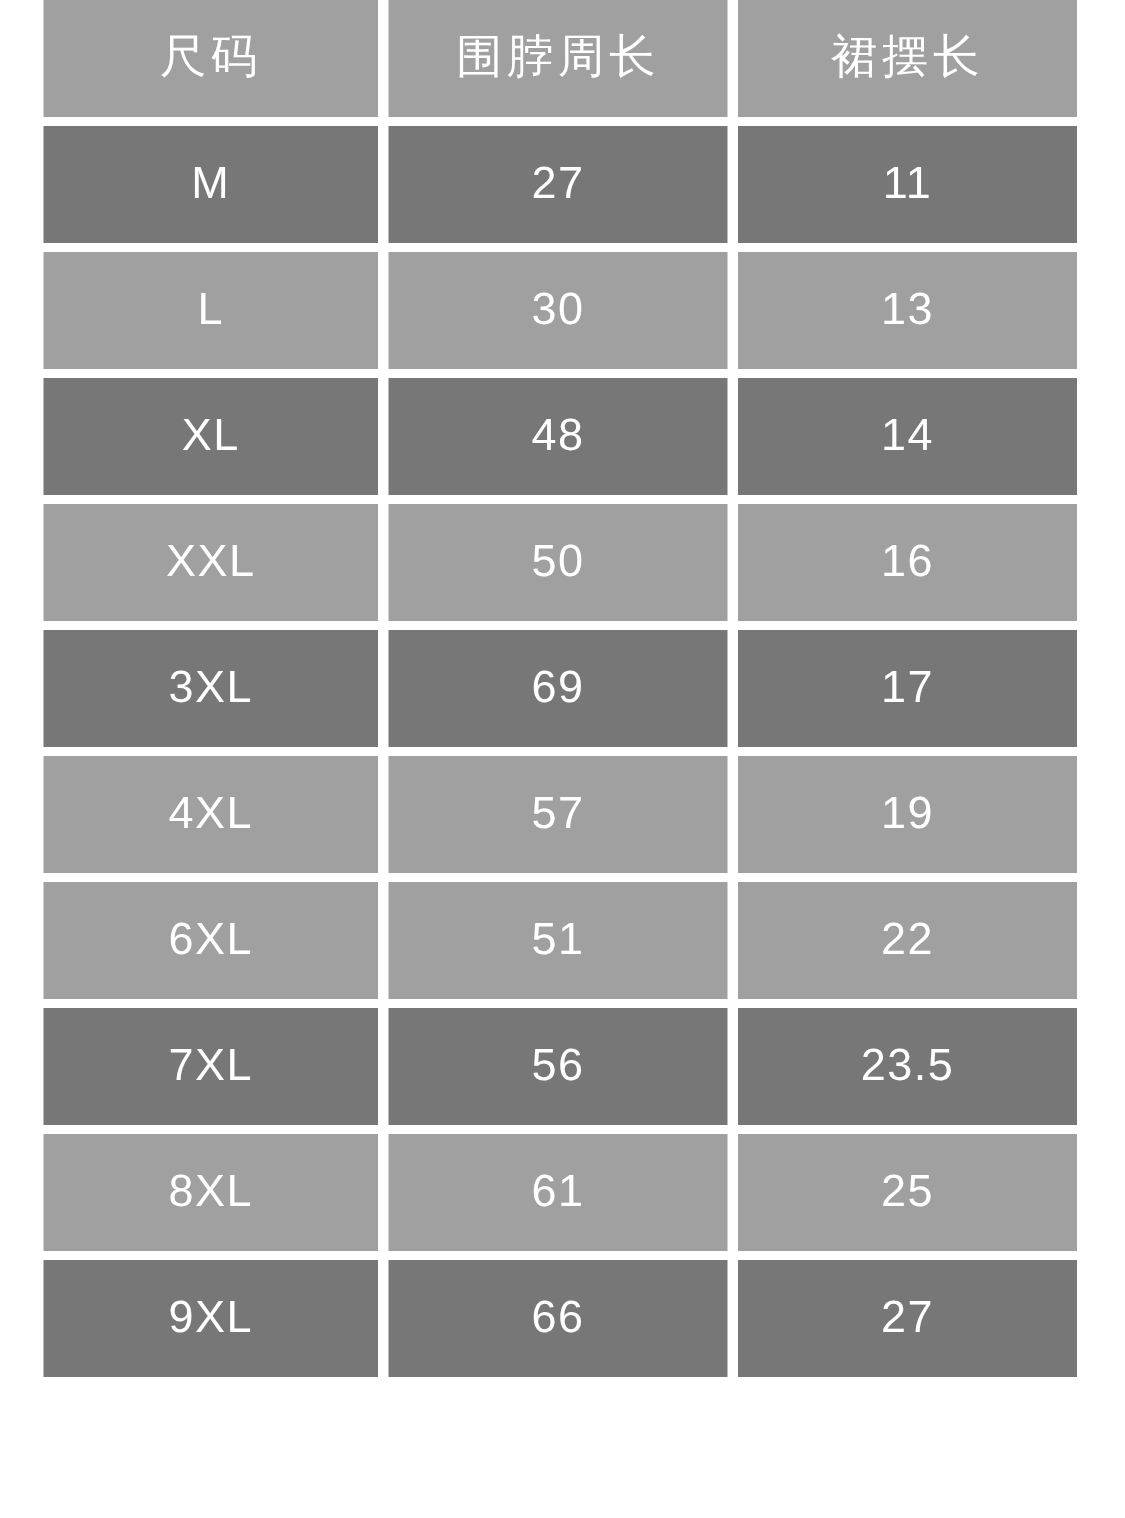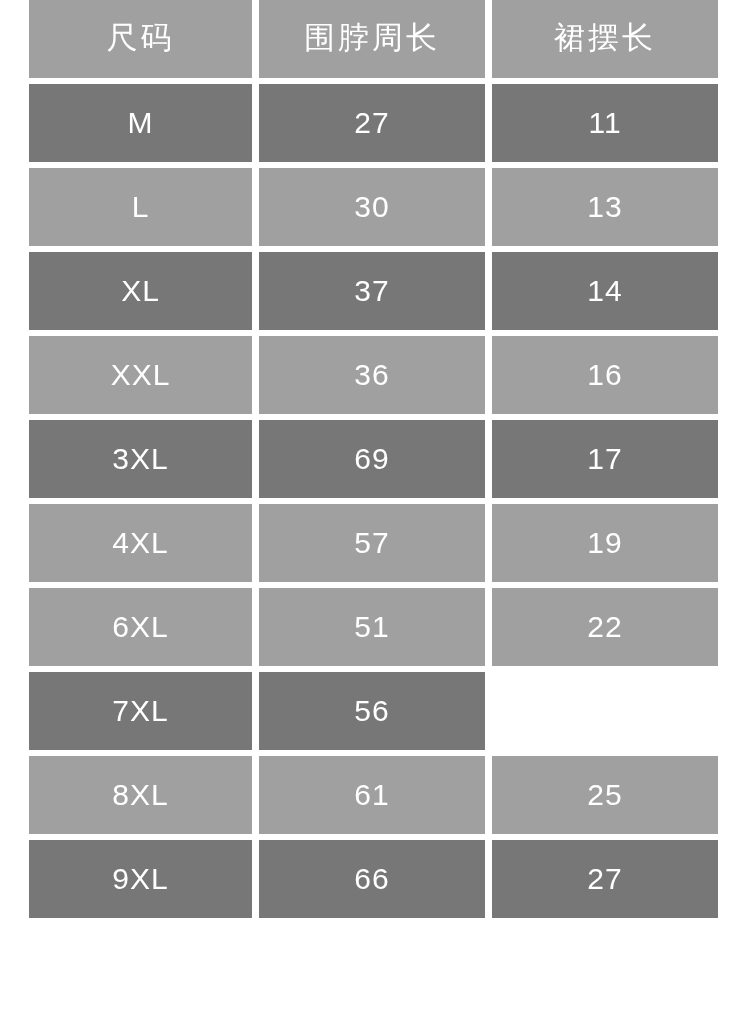--- a/index.html
+++ b/index.html
@@ -87,27 +87,27 @@
     </div>
 
     <div class="chart-row">
       <div class="chart-cell col-0 shade-light">L</div>
       <div class="chart-cell col-1 shade-light">30</div>
       <div class="chart-cell col-2 shade-light">13</div>
     </div>
 
     <div class="chart-row">
       <div class="chart-cell col-0 shade-dark">XL</div>
-      <div class="chart-cell col-1 shade-dark">37</div>
+      <div class="chart-cell col-1 shade-dark">48</div>
       <div class="chart-cell col-2 shade-dark">14</div>
     </div>
 
     <div class="chart-row">
       <div class="chart-cell col-0 shade-light">XXL</div>
-      <div class="chart-cell col-1 shade-light">36</div>
+      <div class="chart-cell col-1 shade-light">50</div>
       <div class="chart-cell col-2 shade-light">16</div>
     </div>
 
     <div class="chart-row">
       <div class="chart-cell col-0 shade-dark">3XL</div>
       <div class="chart-cell col-1 shade-dark">69</div>
       <div class="chart-cell col-2 shade-dark">17</div>
     </div>
 
     <div class="chart-row">
@@ -119,20 +119,21 @@
 
     <div class="chart-row">
       <div class="chart-cell col-0 shade-light">6XL</div>
       <div class="chart-cell col-1 shade-light">51</div>
       <div class="chart-cell col-2 shade-light">22</div>
     </div>
 
     <div class="chart-row">
       <div class="chart-cell col-0 shade-dark">7XL</div>
       <div class="chart-cell col-1 shade-dark">56</div>
+      <div class="chart-cell col-2 shade-dark">23.5</div>
     </div>
 
     <div class="chart-row">
       <div class="chart-cell col-0 shade-light">8XL</div>
       <div class="chart-cell col-1 shade-light">61</div>
       <div class="chart-cell col-2 shade-light">25</div>
     </div>
 
     <div class="chart-row">
       <div class="chart-cell col-0 shade-dark">9XL</div>

